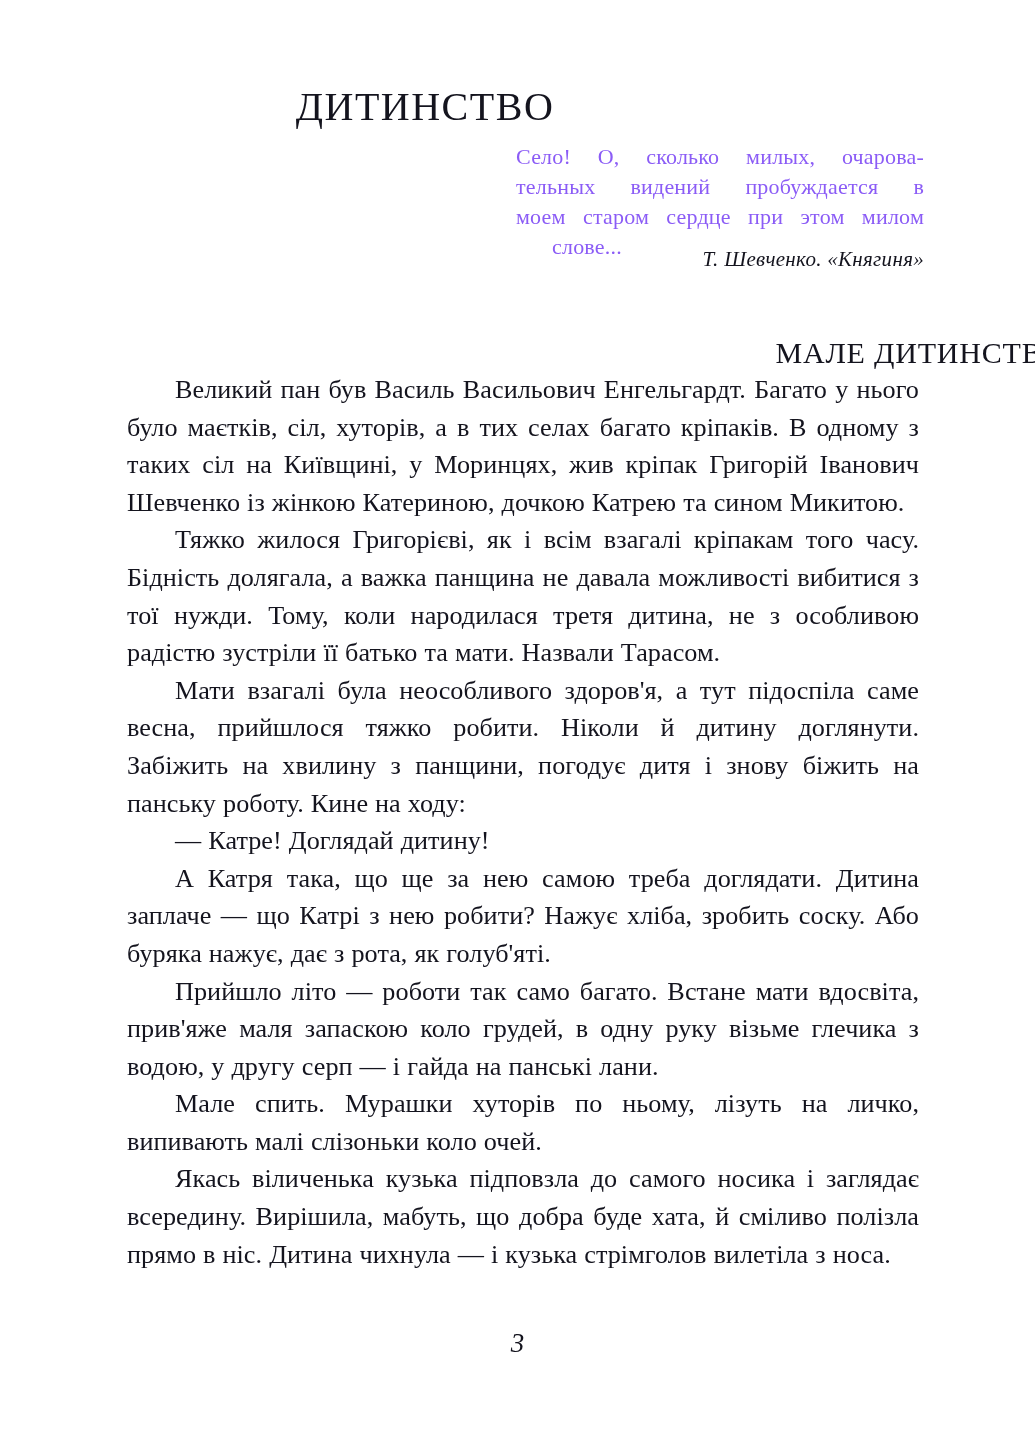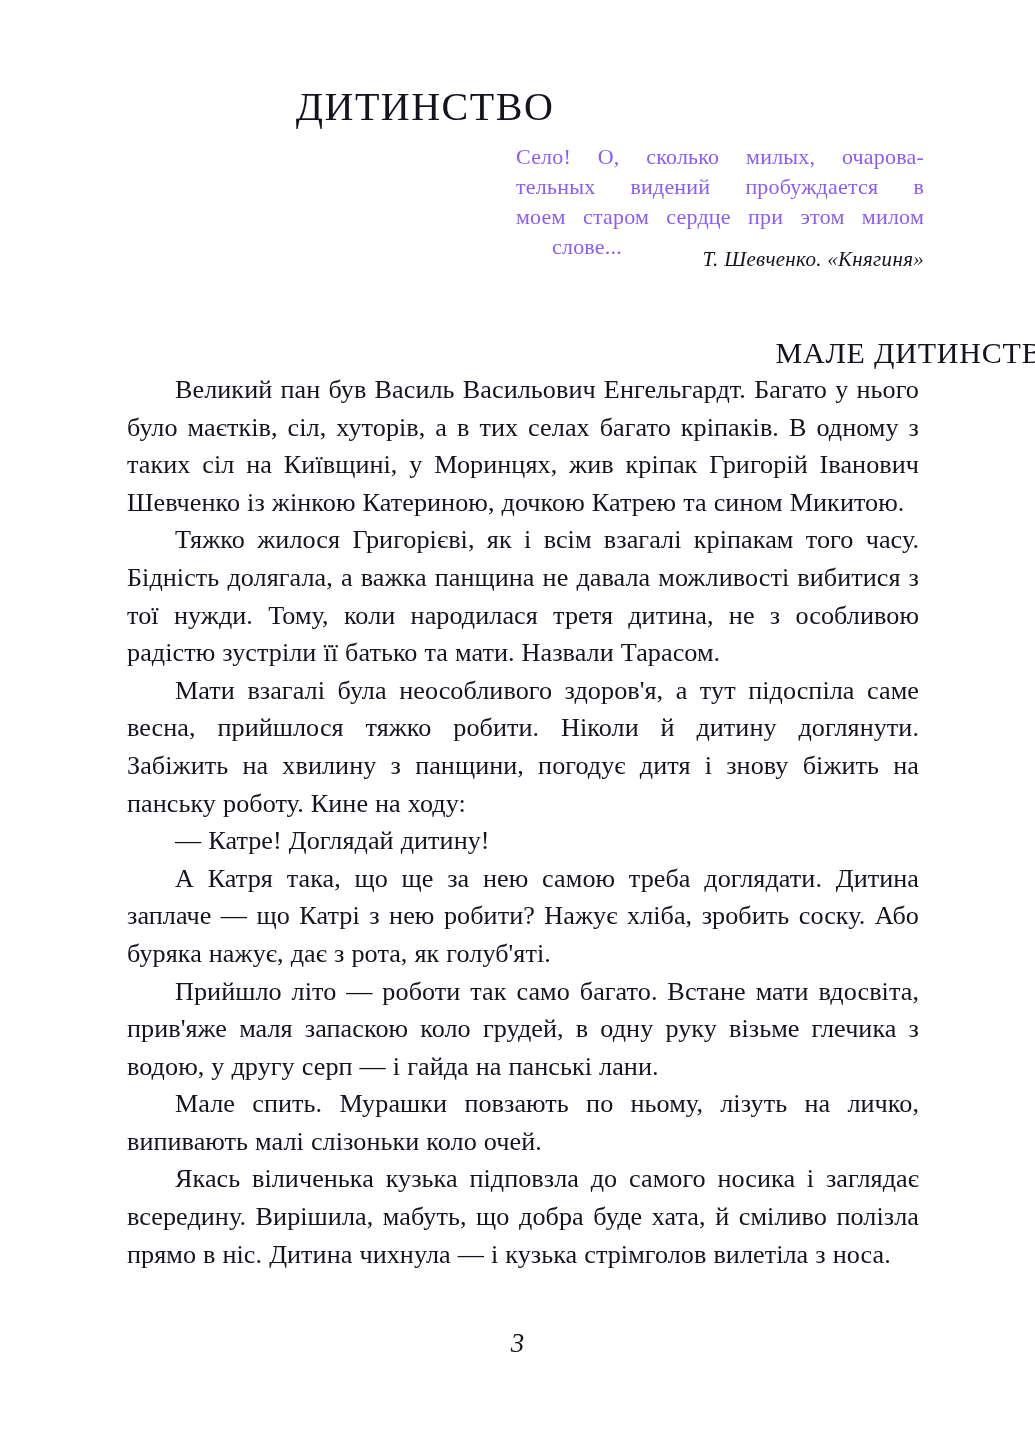--- a/index.html
+++ b/index.html
@@ -139,19 +139,19 @@
 
   <h2 class="section-heading">МАЛЕ ДИТИНСТВО</h2>
 
   <div class="body-text">
     <p>Великий пан був Василь Васильович Енгельгардт. Багато у нього було маєтків, сіл, хуторів, а в тих селах багато кріпаків. В одному з таких сіл на Київщині, у Моринцях, жив кріпак Григорій Іванович Шевченко із жінкою Катериною, дочкою Катрею та сином Микитою.</p>
     <p>Тяжко жилося Григорієві, як і всім взагалі кріпакам того часу. Бідність долягала, а важка панщина не давала можливості вибитися з тої нужди. Тому, коли народилася третя дитина, не з особливою радістю зустріли її батько та мати. Назвали Тарасом.</p>
     <p>Мати взагалі була неособливого здоров'я, а тут підоспіла саме весна, прийшлося тяжко робити. Ніколи й дитину доглянути. Забіжить на хвилину з панщини, погодує дитя і знову біжить на панську роботу. Кине на ходу:</p>
     <p class="no-justify-last">— Катре! Доглядай дитину!</p>
     <p>А Катря така, що ще за нею самою треба доглядати. Дитина заплаче — що Катрі з нею робити? Нажує хліба, зробить соску. Або буряка нажує, дає з рота, як голуб'яті.</p>
     <p>Прийшло літо — роботи так само багато. Встане мати вдосвіта, прив'яже маля запаскою коло грудей, в одну руку візьме глечика з водою, у другу серп — і гайда на панські лани.</p>
-    <p>Мале спить. Мурашки повзають по ньому, лізуть на личко, випивають малі слізоньки коло очей.</p>
+    <p>Мале спить. Мурашки хуторів по ньому, лізуть на личко, випивають малі слізоньки коло очей.</p>
     <p>Якась віличенька кузька підповзла до самого носика і заглядає всередину. Вирішила, мабуть, що добра буде хата, й сміливо полізла прямо в ніс. Дитина чихнула — і кузька стрімголов вилетіла з носа.</p>
   </div>
 
   <div class="page-number">3</div>
 
 </div>
 
 </body></html>

